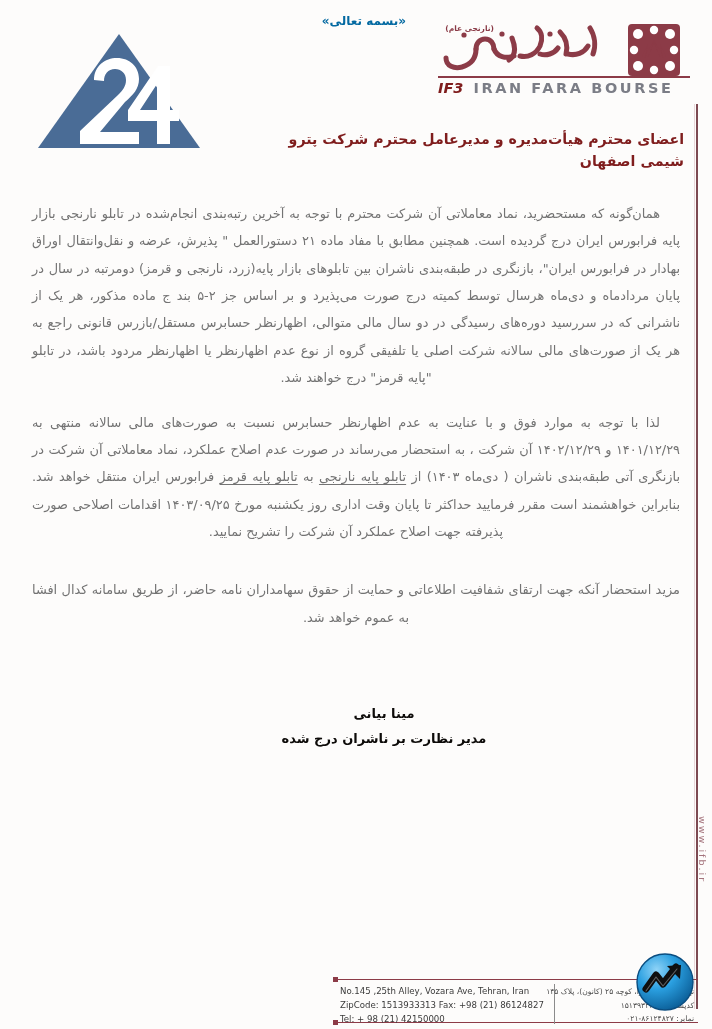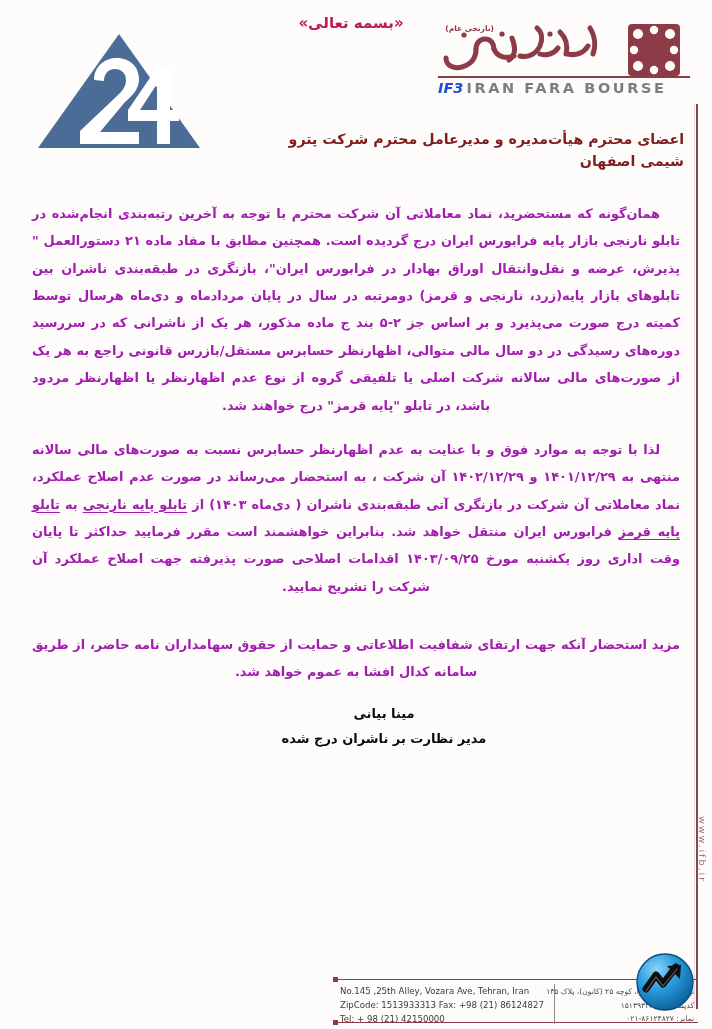--- a/index.html
+++ b/index.html
@@ -77,24 +77,23 @@
     color: #4a6c96;
     direction: ltr;
   }
 
   
   .besmeh {
     position: absolute;
     left: 296px;
     top: 14px;
     width: 110px;
-    text-align: center;
-    font-size: 15px;
-    font-weight: 700;
-    color: #be185d;
+    font-size: 12px;
+    font-weight: 700;
+    color: #0369a1;
     direction: rtl;
   }
 
   
   .ifb-logo {
     position: absolute;
     right: 22px;
     top: 12px;
     width: 252px;
     height: 92px;
@@ -138,25 +137,25 @@
     text-align: left;
     direction: ltr;
     font-family: "DejaVu Sans", sans-serif;
     font-size: 14.5px;
     font-weight: 700;
     letter-spacing: 2.6px;
     color: #7b7d86;
     white-space: nowrap;
   }
   .ifb-en .ifb-tag {
-    color: #1d4ed8;
+    color: #7f1d1d;
     letter-spacing: 0;
     font-style: italic;
     font-weight: 800;
-    margin-right: 3px;
+    margin-right: 10px;
   }
 
   
   .addressee {
     position: absolute;
     right: 28px;
     top: 128px;
     width: 420px;
     text-align: right;
     direction: rtl;
@@ -184,24 +183,23 @@
     right: 32px;
     top: 200px;
     direction: rtl;
     text-align: justify;
     text-align-last: center;
   }
   p.para {
     margin: 0 0 17px 0;
     font-size: 12.9px;
     line-height: 2.12;
-    color: #a21caf;
+    color: #737373;
     text-align: justify;
     text-indent: 20px;
-    font-weight: bold;
   }
   p.para.no-indent { text-indent: 0; }
   .u { text-decoration: underline; text-underline-offset: 3px; }
 
   .spacer-sm { height: 14px; }
 
   
   .signature {
     position: absolute;
     left: 0;

